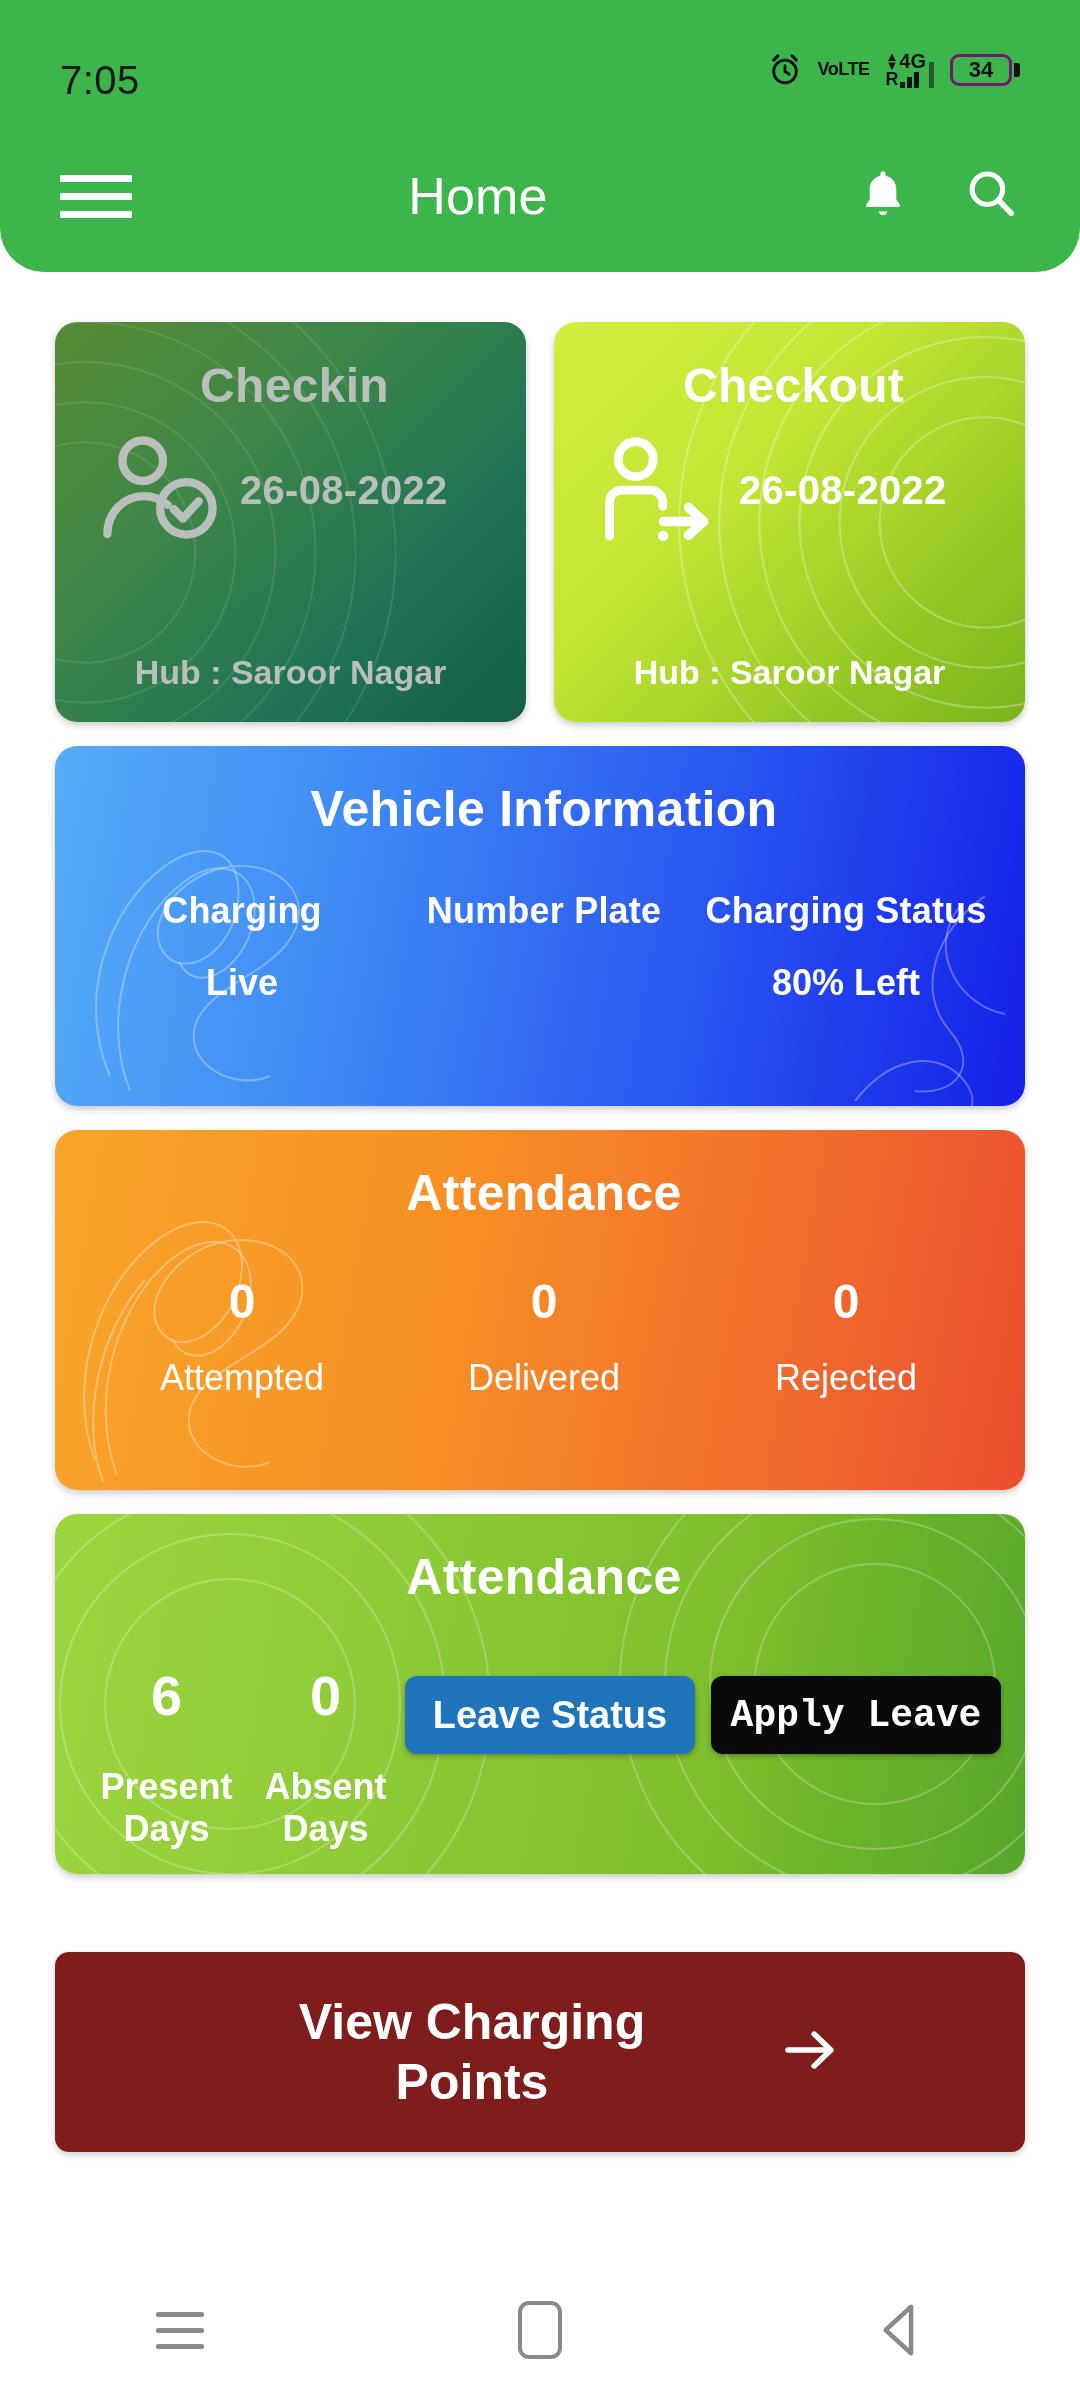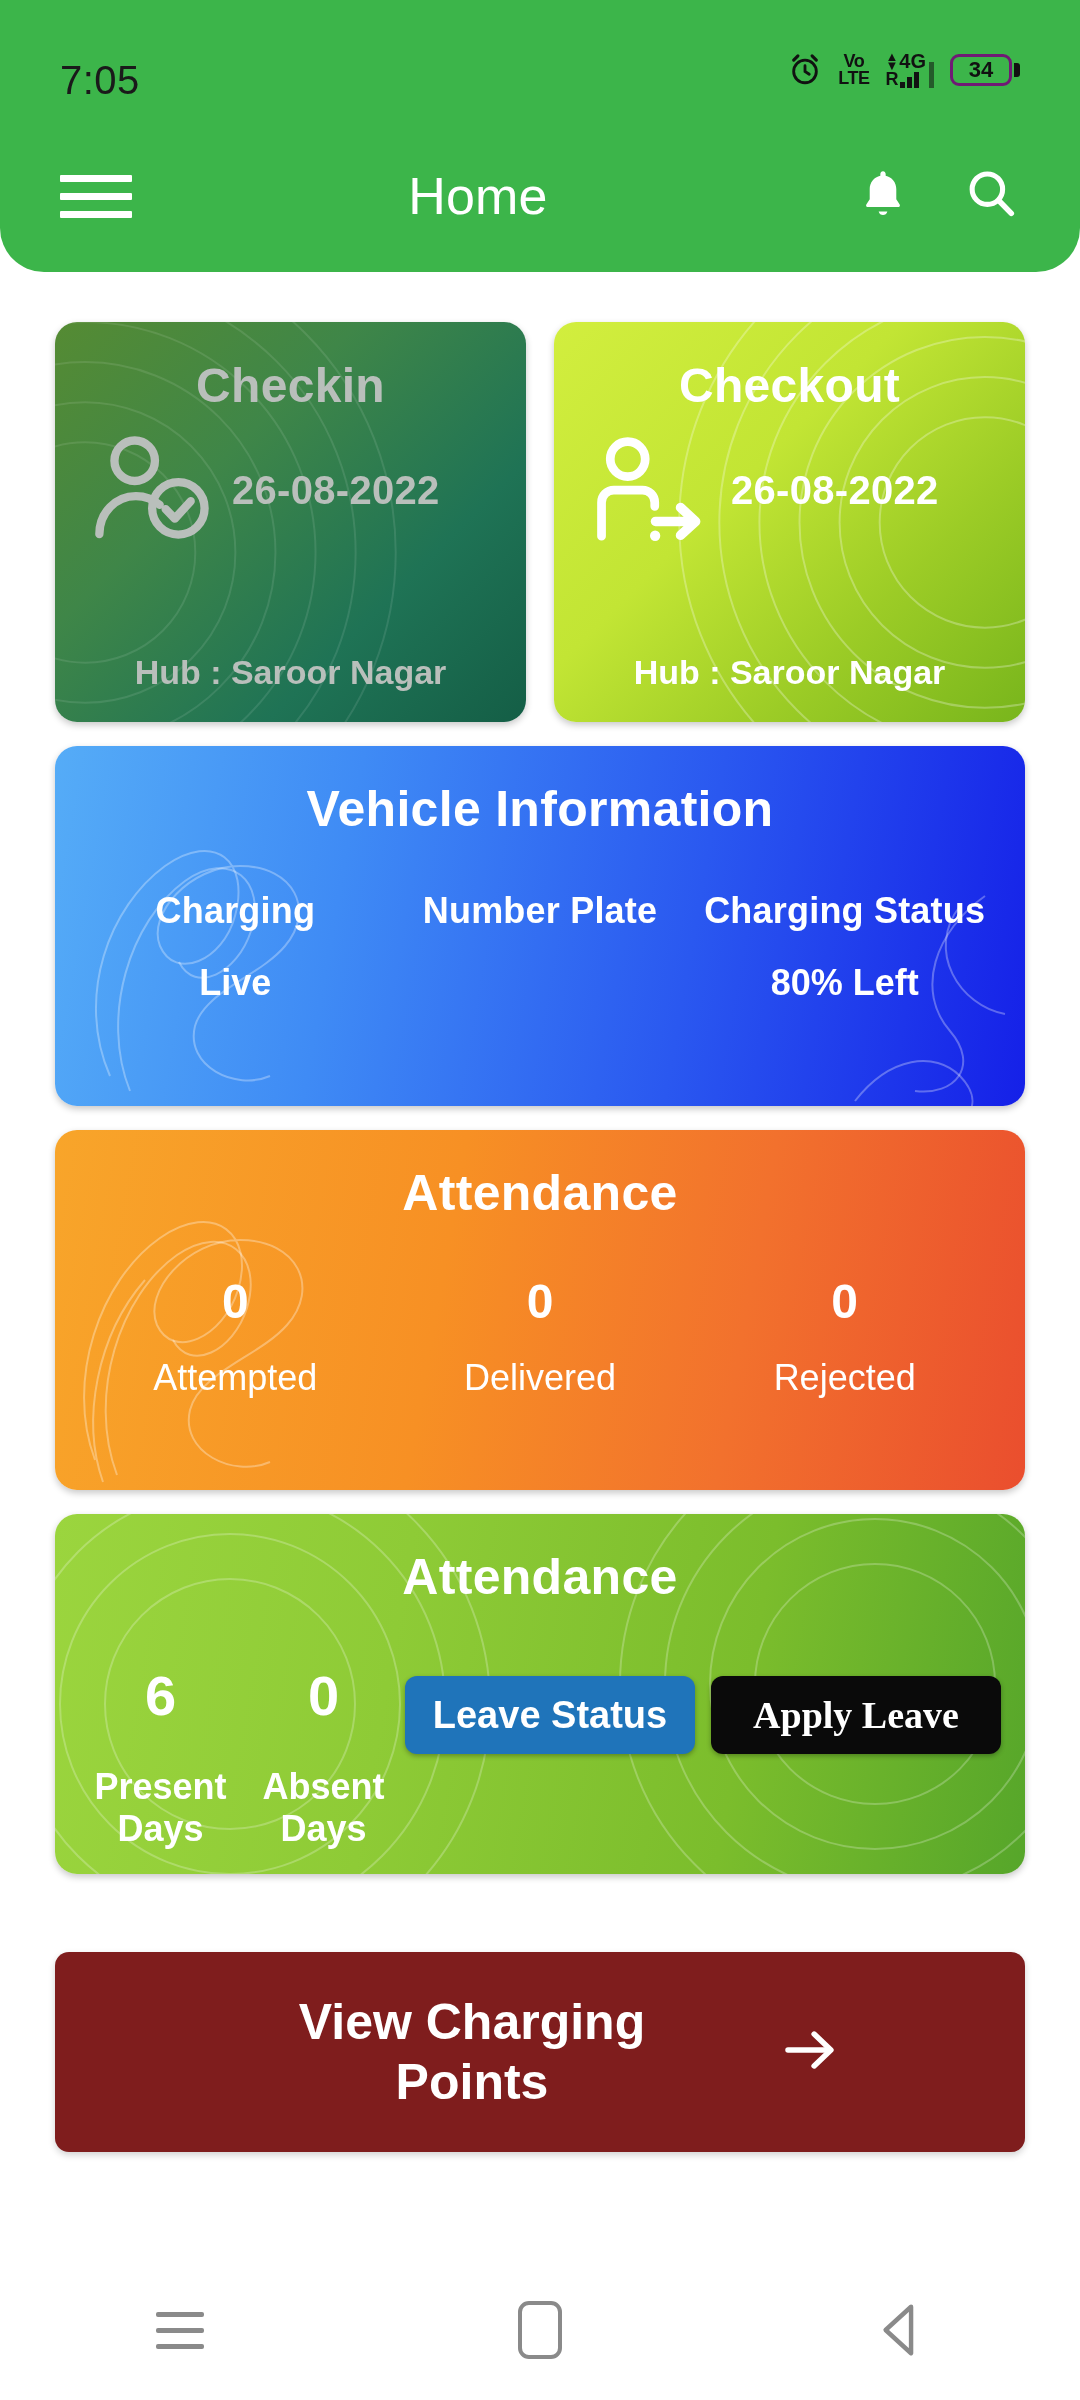--- a/index.html
+++ b/index.html
@@ -15,21 +15,21 @@
   .statusbar{
     position:absolute; top:0; left:0; width:1080px; height:140px;
     background:#3cb54a;
     display:flex; align-items:center; justify-content:space-between;
     padding:0 60px;
   }
   .status-time{ font-size:40px; color:#1a1a1a; letter-spacing:0.5px;margin-top:21px; }
   .status-right{ display:flex; align-items:center; gap:16px; }
   .alarm-icon svg{ display:block; }
   .volte{
-    display:flex; flex-direction:column; align-items:center; justify-content:center;
+    display:flex; align-items:center; justify-content:center;
     font-size:18px; font-weight:bold; color:#111; line-height:0.95; letter-spacing:-0.5px;
   }
   .netgrp{ display:flex; align-items:flex-end; gap:3px; }
   .netcol{ display:flex; flex-direction:column; align-items:flex-start; line-height:0.95; }
   .netrow1{ display:flex; align-items:center; font-size:20px; font-weight:bold; color:#111; }
   .netrow2{ display:flex; align-items:flex-end; gap:2px; font-size:18px; font-weight:bold; color:#111; }
   .updown{ font-size:13px; line-height:0.7; display:flex; flex-direction:column; margin-right:1px;}
   .bars{ display:flex; align-items:flex-end; gap:2px; height:16px; }
   .bars i{ display:block; width:5px; background:#111; }
   .bars i:nth-child(1){ height:6px; }
@@ -62,21 +62,21 @@
     flex:1; text-align:center; color:#fff; font-size:52px; font-weight:400;
     margin-left:-30px; letter-spacing:0.2px;
   }
   .appbar-actions{ display:flex; align-items:center; gap:50px; }
 
   
   .content{ position:absolute; top:272px; left:0; width:1080px; }
 
   .row2{ display:flex; gap:28px; padding:50px 55px 0 55px; }
 
-  .card{ position:relative; border-radius:22px; overflow:hidden; }
+  .card{ position:relative; border-radius:22px; overflow:hidden;padding-left:8px; }
 
   .checkin{
     flex:1; height:400px;
     background:linear-gradient(135deg,#558b33 0%,#3f8648 35%,#1f7355 70%,#145e46 100%);
     box-shadow:0 3px 7px rgba(0,0,0,.22);
   }
   .checkout{
     flex:1; height:400px;
     background:linear-gradient(135deg,#d2ee3e 0%,#c2e534 40%,#9ccc26 70%,#78b51c 100%);
     box-shadow:0 3px 7px rgba(0,0,0,.22);
@@ -141,21 +141,21 @@
   .att-btns{ flex:1.15; display:flex; flex-direction:row; align-items:center; gap:16px; padding-top:8px; }
   .btn-leave-status{
     width:290px; height:78px; background:#1f74ba; color:#fff;
     border:none; border-radius:12px; font-size:38px; font-weight:bold;
     font-family:"Liberation Sans", sans-serif; cursor:pointer;
     box-shadow:0 2px 5px rgba(0,0,0,.3);
   }
   .btn-apply-leave{
     width:290px; height:78px; background:#0a0a0a; color:#fff;
     border:none; border-radius:12px; font-size:38px; font-weight:bold;
-    font-family:Liberation Serif, serif; cursor:pointer;
+    font-family:Liberation Mono, monospace; cursor:pointer;
     box-shadow:0 2px 5px rgba(0,0,0,.3);
   }
 
   .charging-btn{
     margin:78px 55px 0 55px; height:200px; background:#7f1d1d;
     border-radius:14px; display:flex; align-items:center; justify-content:center;
     gap:70px; cursor:pointer; box-shadow:0 3px 7px rgba(0,0,0,.18);
   }
   .charging-label{
     color:#fff; font-size:50px; font-weight:bold; text-align:center;

